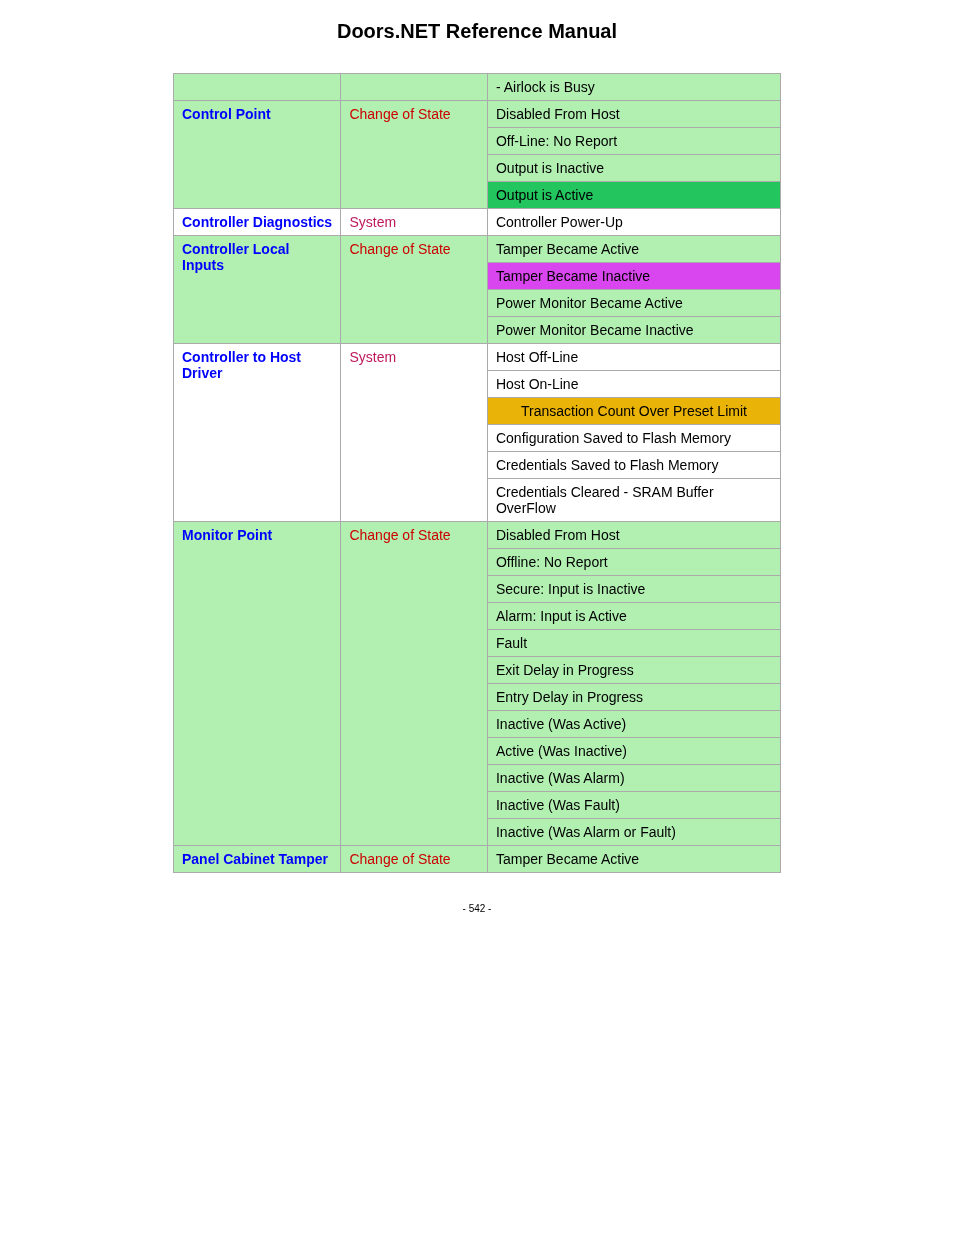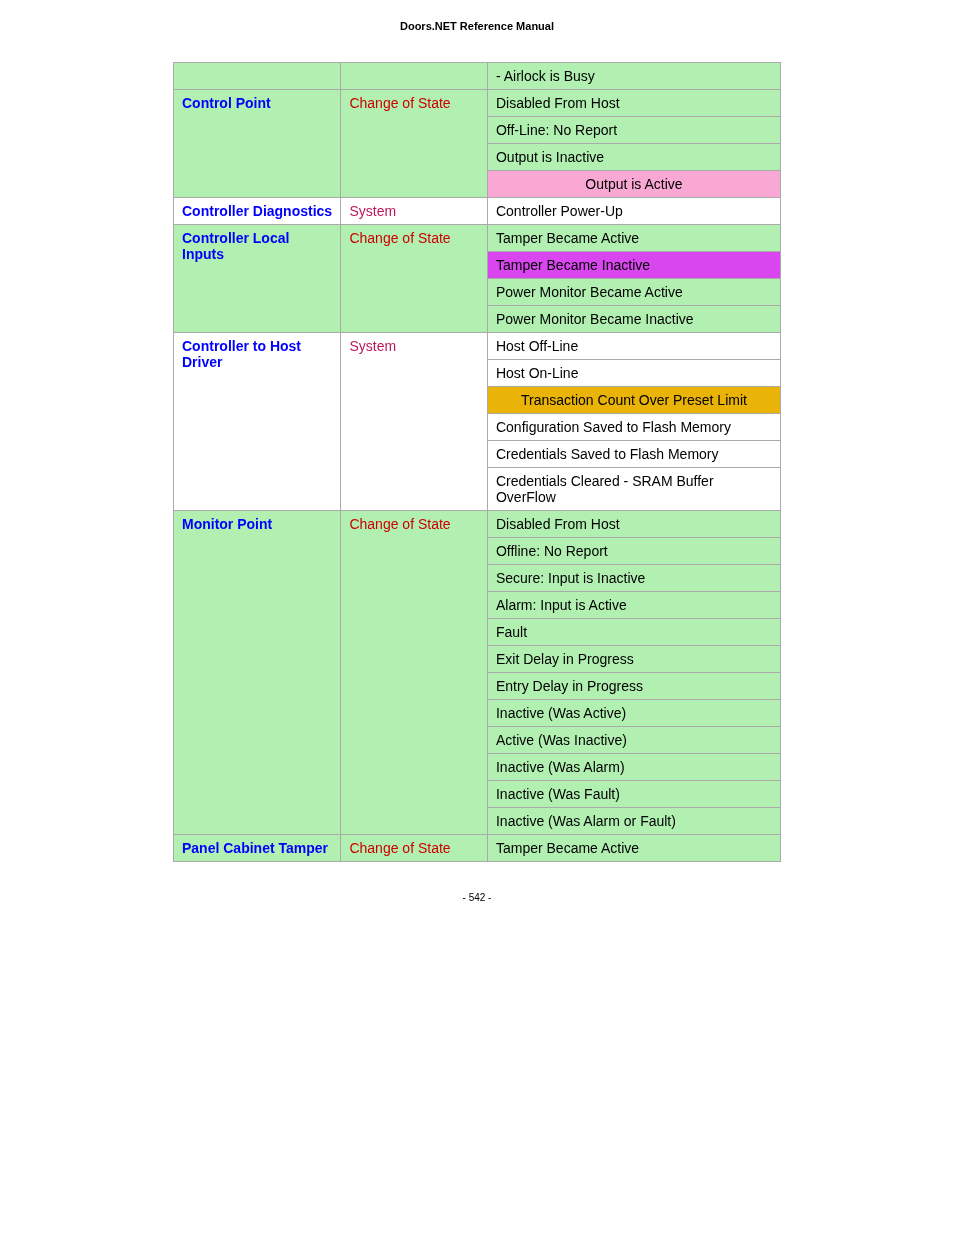--- a/index.html
+++ b/index.html
@@ -8,21 +8,21 @@
       font-size: 14px;
       background: #fff;
       color: #000;
       width: 954px;
       min-height: 1235px;
       padding: 20px 40px 40px 40px;
     }
     .page-title {
       text-align: center;
       font-weight: bold;
-      font-size: 11px;
+      font-size: 20px;
       margin-bottom: 30px;
       color: #000;
     }
     .main-table {
       width: 608px;
       margin: 0 auto;
       border-collapse: collapse;
     }
     .main-table td {
       border: 1px solid #aaa;
@@ -66,21 +66,21 @@
         <td class="col2" rowspan="4" style="background-color: rgb(178, 240, 178);"><span class="type-label">Change of State</span></td>
         <td class="col3" style="background-color: rgb(178, 240, 178);">Disabled From Host</td>
       </tr>
       <tr>
         <td class="col3" style="background-color: rgb(178, 240, 178);">Off-Line: No Report</td>
       </tr>
       <tr>
         <td class="col3" style="background-color: rgb(178, 240, 178);">Output is Inactive</td>
       </tr>
       <tr>
-        <td class="col3" style="background-color: #f9a8d4; text-align: center;">Output is Active</td>
+        <td class="col3" style="background-color: #22c55e;">Output is Active</td>
       </tr>
       <tr>
         <td class="col1" style="background-color: rgb(255, 255, 255);"><span class="cat-label">Controller Diagnostics</span></td>
         <td class="col2" style="background-color: rgb(255, 255, 255);"><span class="type-system">System</span></td>
         <td class="col3" style="background-color: rgb(255, 255, 255);">Controller Power-Up</td>
       </tr>
       <tr>
         <td class="col1" rowspan="4" style="background-color: rgb(178, 240, 178);"><span class="cat-label">Controller Local Inputs</span></td>
         <td class="col2" rowspan="4" style="background-color: rgb(178, 240, 178);"><span class="type-label">Change of State</span></td>
         <td class="col3" style="background-color: rgb(178, 240, 178);">Tamper Became Active</td>

